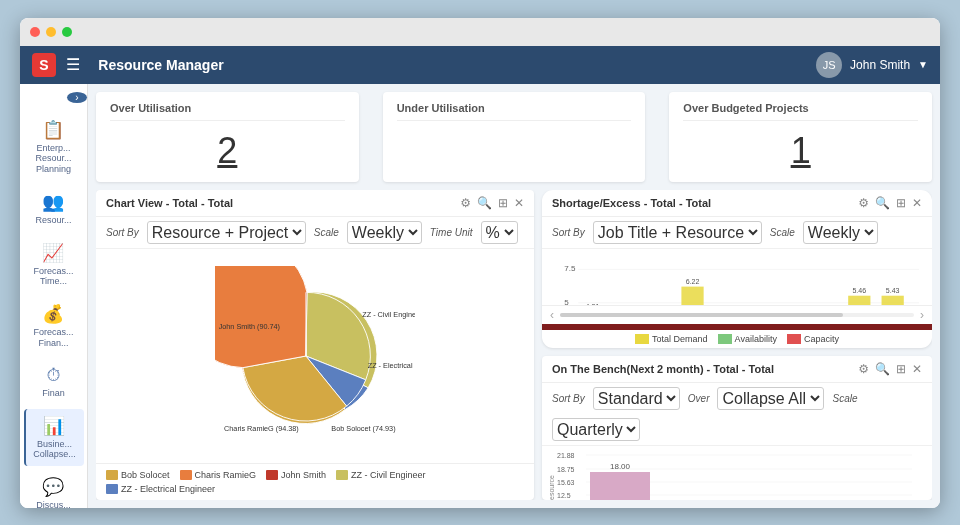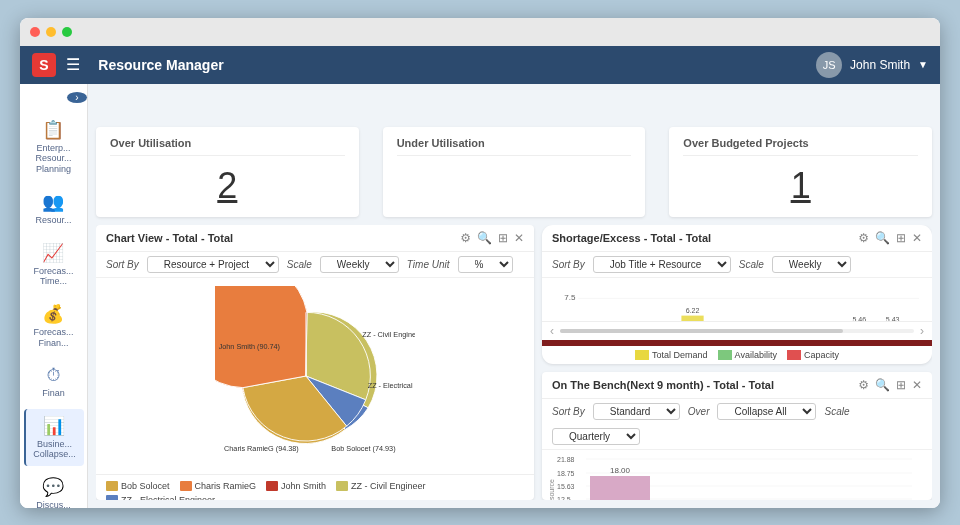--- a/index.html
+++ b/index.html
@@ -133,21 +133,20 @@
       display: flex;
       flex-direction: column;
       gap: 8px;
       overflow: hidden;
     }
     
     .stats-row {
       display: flex;
       gap: 24px;
       height: 90px;
-      margin-top: 35px;
     }
     .stat-card {
       flex: 1;
       background: white;
       border-radius: 4px;
       padding: 10px 14px;
       display: flex;
       flex-direction: column;
       justify-content: space-between;
       box-shadow: 0 1px 3px rgba(0,0,0,0.1);
@@ -210,24 +209,24 @@
     .panel-controls {
       display: flex;
       align-items: center;
       gap: 8px;
       padding: 4px 10px;
       border-bottom: 1px solid #f0f0f0;
       flex-wrap: wrap;
     }
     .ctrl-label { font-size: 10px; color: #555; font-style: italic; }
     .ctrl-select {
-      font-size: 10px;
+      font-size: 16px;
       border: 1px solid #ccc;
       border-radius: 3px;
-      padding: 1px 12px;
+      padding: 1px 0;
       background: white;
       color: #333;
       cursor: pointer;
     }
     
     .pie-area {
       flex: 1;
       display: flex;
       align-items: center;
       justify-content: center;
@@ -553,21 +552,21 @@
                 </div>
                 <div class="shortage-legend-item">
                   <div class="shortage-legend-color" style="background:#e05050;"></div>
                   <span>Capacity</span>
                 </div>
               </div>
             </div>
 
             <div class="panel" style="flex:1;">
               <div class="panel-header">
-                <span class="panel-title">On The Bench(Next 9 month) - Total - Total</span>
+                <span class="panel-title">On The Bench(Next 2 month) - Total - Total</span>
                 <div class="panel-icons">
                   <span class="panel-icon-btn">⚙</span>
                   <span class="panel-icon-btn">🔍</span>
                   <span class="panel-icon-btn">⊞</span>
                   <span class="panel-icon-btn">✕</span>
                 </div>
               </div>
               <div class="panel-controls">
                 <span class="ctrl-label">Sort By</span>
                 <select class="ctrl-select">

